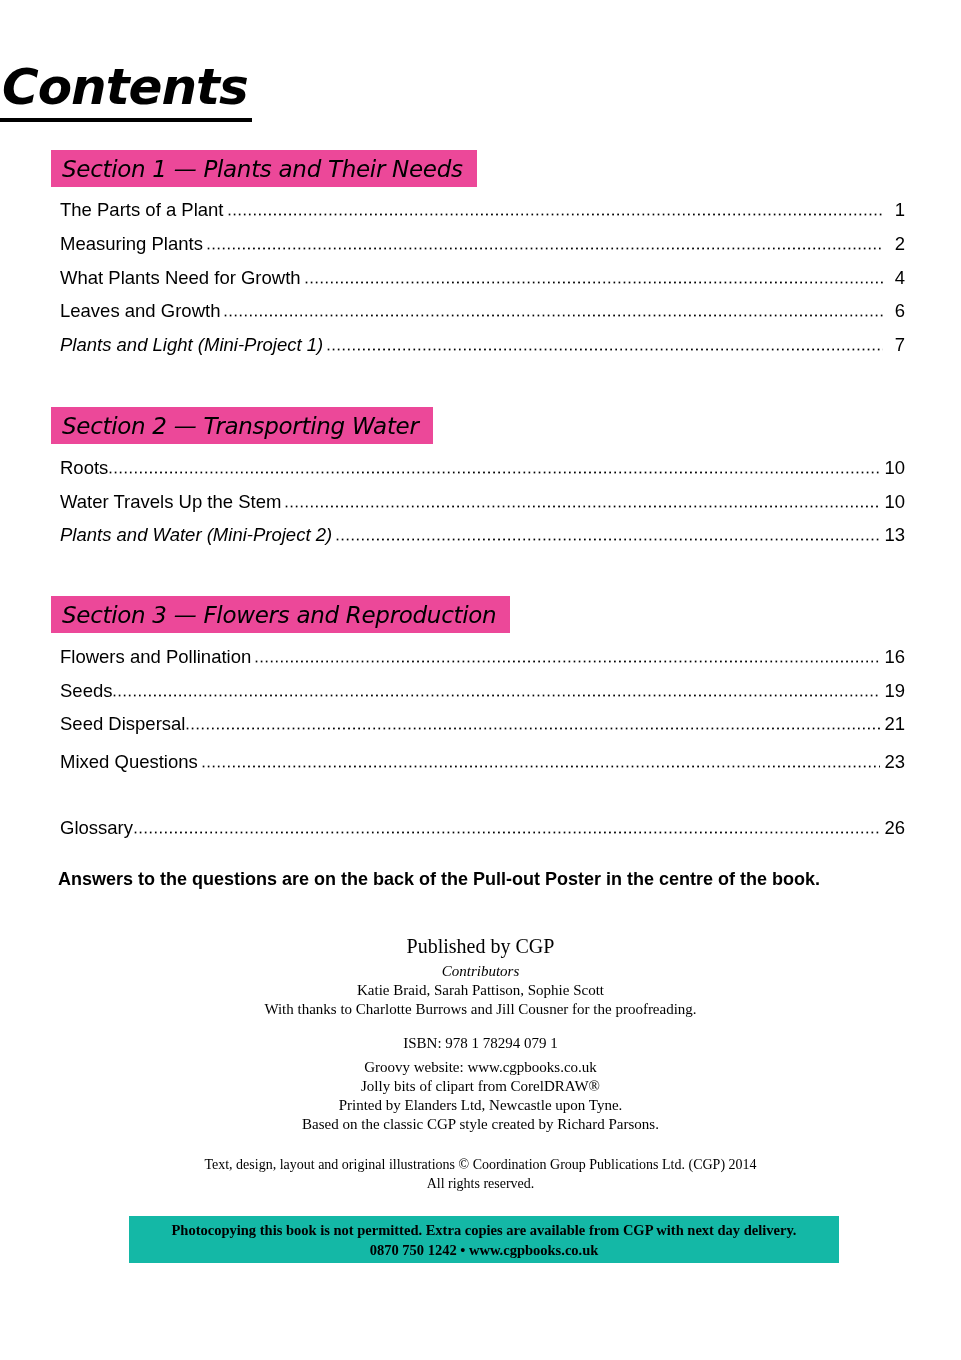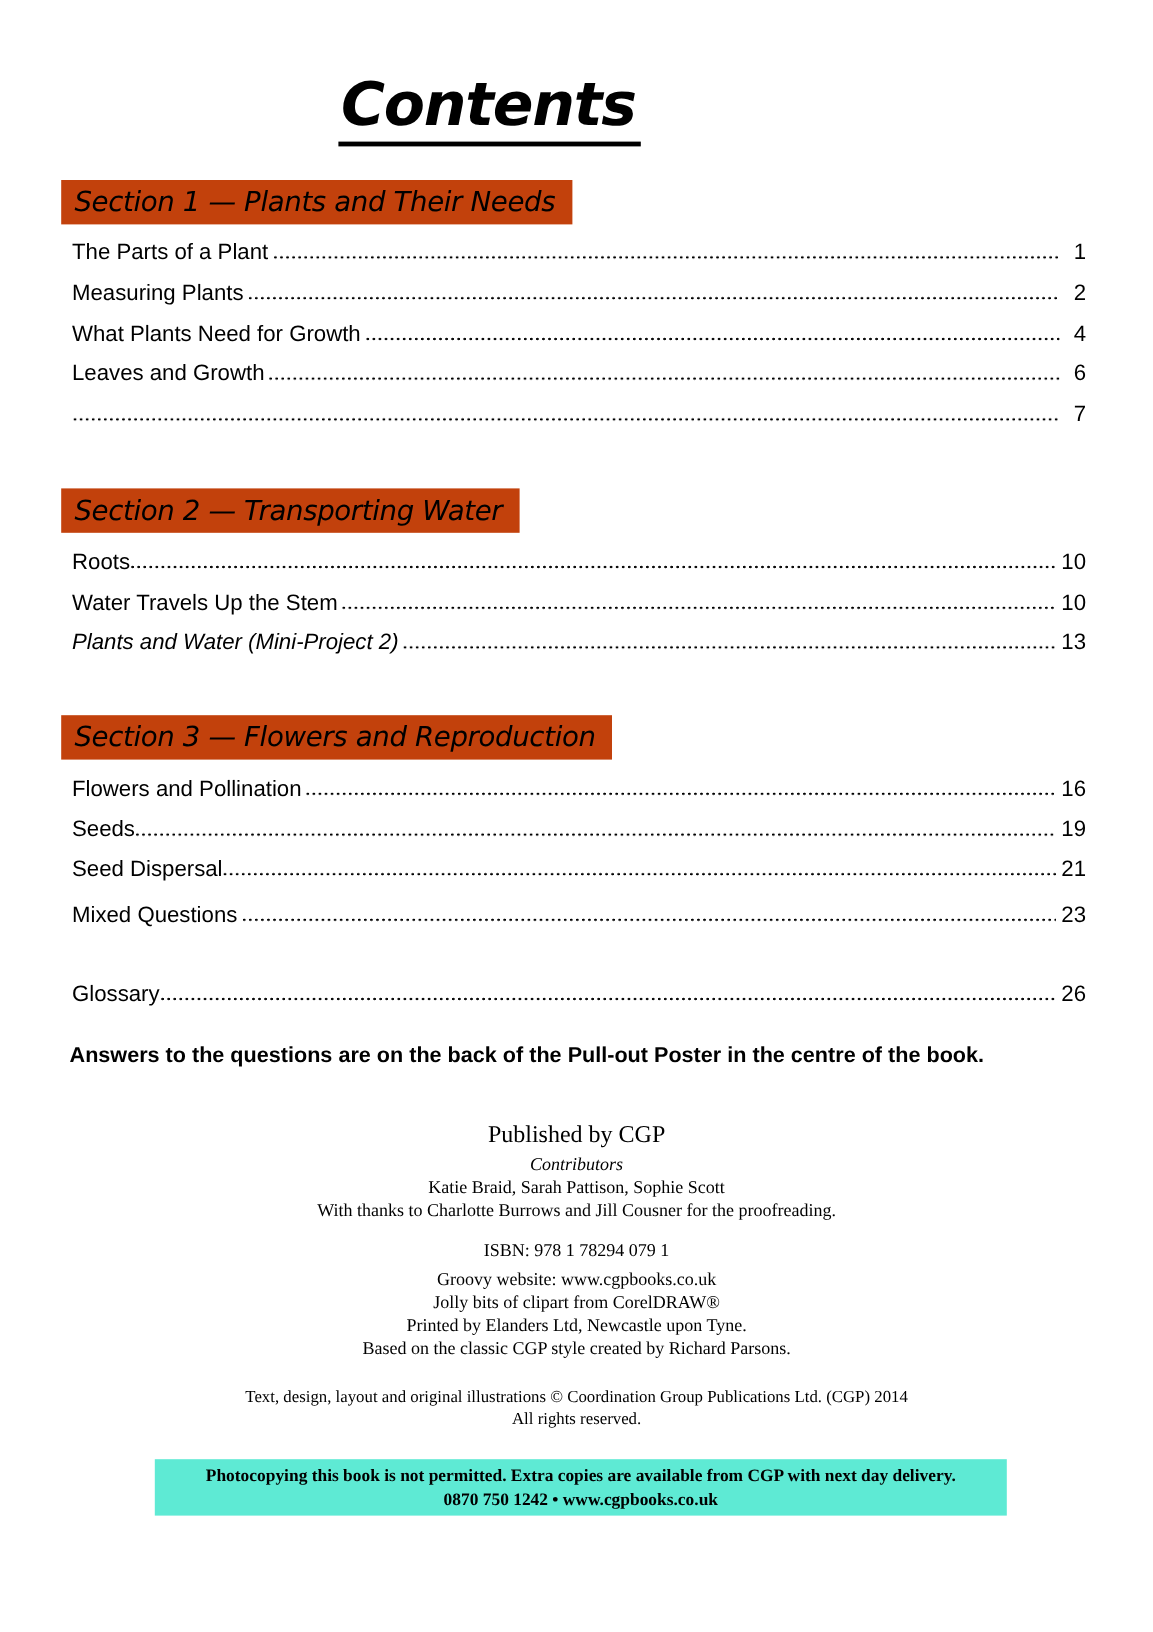--- a/index.html
+++ b/index.html
@@ -1,27 +1,27 @@
 <!DOCTYPE html>
 <html><head>
 <meta charset="utf-8">
 <style>
   html, body { margin:0; padding:0; background:#ffffff; }
   body { width:961px; height:1360px; position:relative; overflow:hidden; color:#000; }
   .title {
-    position:absolute; left:0; width:816px; top:56px; text-align:center;
+    position:absolute; left:0; width:816px; top:56px; 
   }
   .title span {
     display:inline-block;
     font-family:"DejaVu Sans", sans-serif; font-style:italic; font-weight:bold;
     font-size:50px; letter-spacing:-1px; line-height:62px;
     border-bottom:4px solid #000; padding:0 4px 0 2px;
   }
   .sec-head {
-    position:absolute; left:51px; height:37px; background:#c2410c;
+    position:absolute; left:51px; height:37px; background:#ec4899;
     font-family:"DejaVu Sans", sans-serif; font-style:italic; font-size:23px;
     line-height:38px; padding:0 14px 0 11px; white-space:nowrap; letter-spacing:-0.3px;
   }
   .row {
     position:absolute; left:60px; width:845px; height:24px;
     display:flex; align-items:flex-end;
     font-family:"Liberation Sans", sans-serif; font-size:18.5px; line-height:22px;
   }
   .row .lbl { white-space:nowrap; padding-right:3px; }
   .row.it .lbl { font-style:italic; }
@@ -35,21 +35,21 @@
     position:absolute; left:0; width:878px; top:869px; text-align:center;
     font-family:"Liberation Sans", sans-serif; font-weight:bold; font-size:18px;
   }
   .credits {
     position:absolute; left:0; width:961px; text-align:center;
     font-family:"Liberation Serif", serif; font-size:15px; line-height:20px;
   }
   .credits.big { font-size:20px; }
   .credits .it { font-style:italic; }
   .footer-box {
-    position:absolute; left:129px; top:1216px; width:710px; height:47px; background:#5eead4;
+    position:absolute; left:129px; top:1216px; width:710px; height:47px; background:#14b8a6;
     font-family:"Liberation Serif", serif; font-weight:bold; font-size:14.5px;
     text-align:center; line-height:20px; padding-top:4px; box-sizing:border-box;
   }
 </style>
 </head>
 <body>
 
 <div class="title">
   <span>Contents</span>
 </div>
@@ -69,20 +69,21 @@
   <span class="lbl">What Plants Need for Growth</span>
   <span class="dots"></span>
   <span class="pg">4</span>
 </div>
 <div class="row" style="top:298px">
   <span class="lbl">Leaves and Growth</span>
   <span class="dots"></span>
   <span class="pg">6</span>
 </div>
 <div class="row it" style="top:332px">
+  <span class="lbl">Plants and Light (Mini-Project 1)</span>
   <span class="dots"></span>
   <span class="pg">7</span>
 </div>
 
 <div class="sec-head" style="top:407px">Section 2 — Transporting Water</div>
 <div class="row" style="top:455px">
   <span class="lbl" style="padding-right:0">Roots</span>
   <span class="dots"></span>
   <span class="pg">10</span>
 </div>

